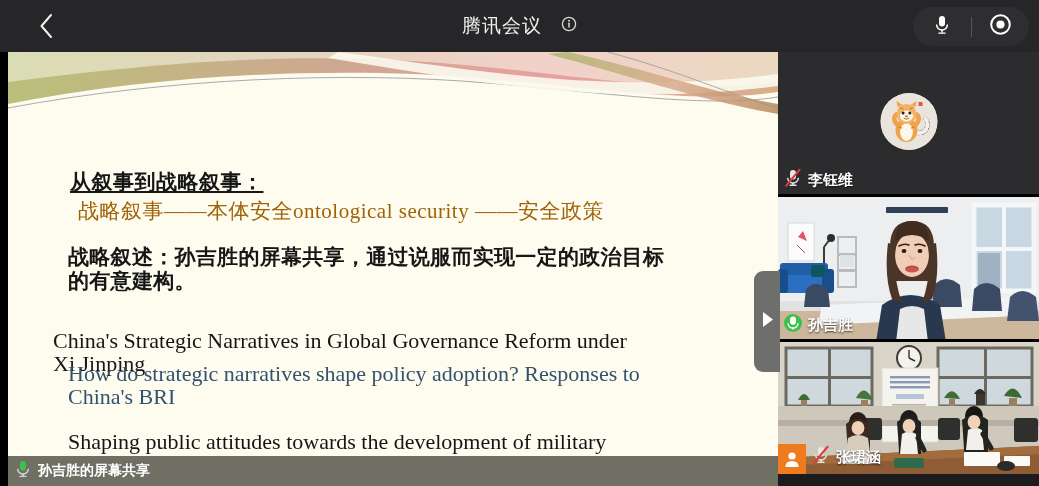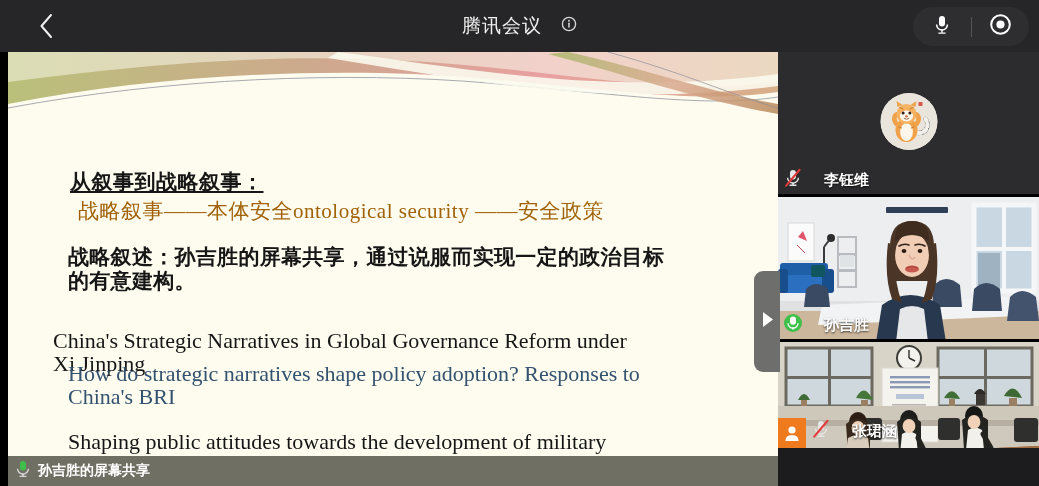--- a/index.html
+++ b/index.html
@@ -171,30 +171,30 @@
   }
   .tile {
     position: absolute; left: 0;
     width: 261px; height: 145px;
     overflow: hidden;
     background: #2c2c2e;
     cursor: pointer;
   }
   #tile-0 { top: 0; }
   #tile-1 { top: 145px; }
-  #tile-2 { top: 290px; height: 106px; }
+  #tile-2 { top: 290px; height: 132px; }
   .tile-sep {
     position: absolute; left: 0;
     width: 261px; height: 3px;
     background: #000;
   }
   .name-row {
     position: absolute; left: 6px; bottom: 5px;
     display: flex; align-items: center;
-    gap: 22px;
+    gap: 6px;
     z-index: 4;
   }
   .pname {
     color: #ffffff;
     font-size: 15px;
     font-weight: 700;
     text-shadow: 0 1px 2px rgba(0,0,0,0.75);
     font-family: "DejaVu Sans", "Liberation Sans", sans-serif;
   }
   .avatar-badge {

